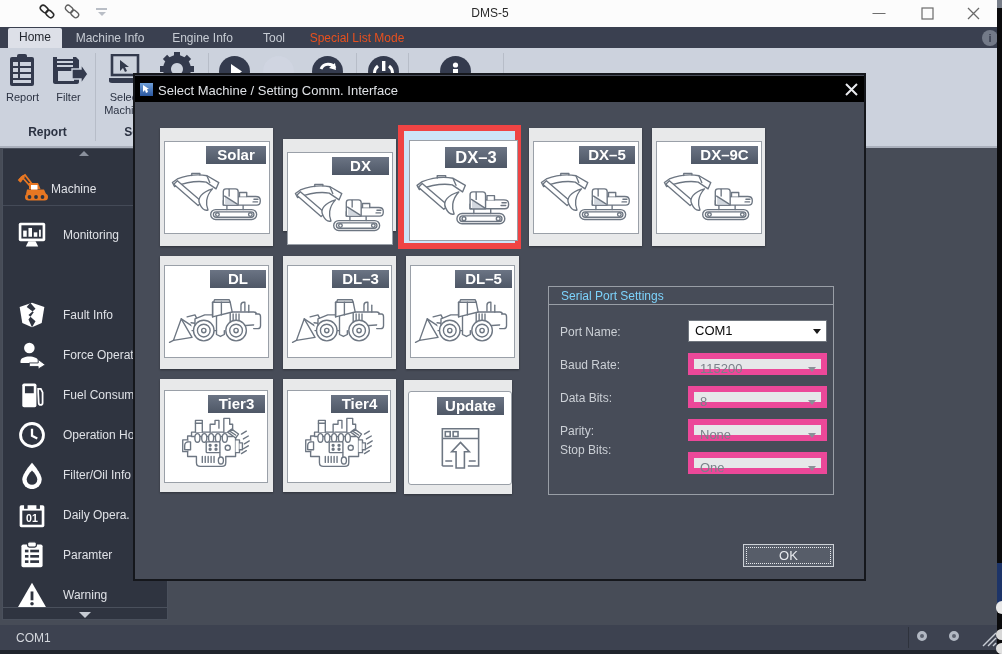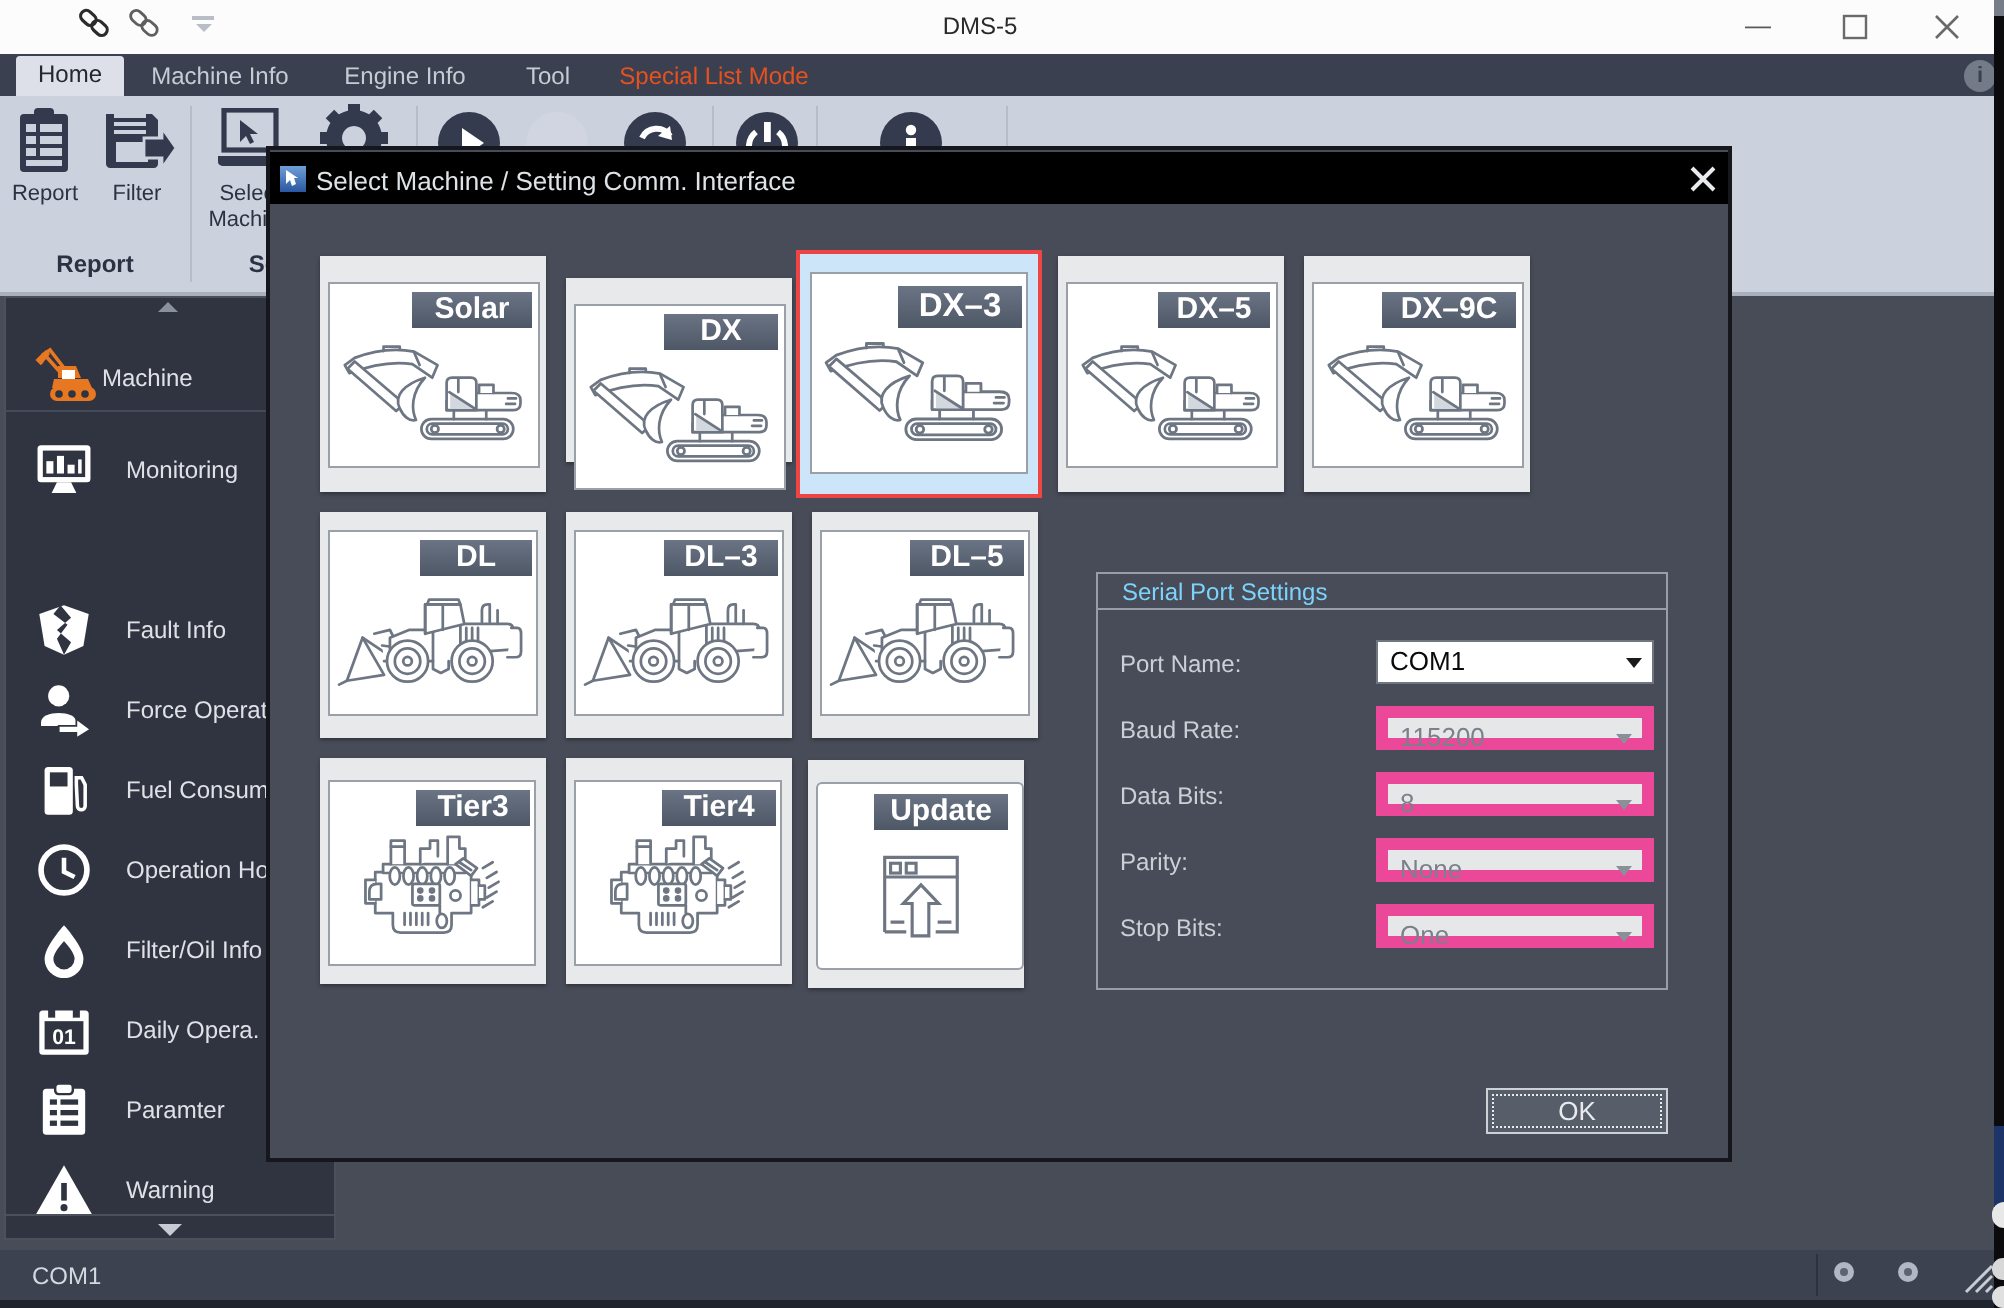--- a/index.html
+++ b/index.html
@@ -455,21 +455,21 @@
   </div>
   <div class="tile abs" style="left:148px;top:64px;width:113px;height:92px">
     <div class="tinner" style="left:4px;top:13px;width:106px;height:93px">
         <svg width="104" height="91" viewBox="0 0 114 101" style="position:absolute;left:0;top:0">
           <use href="#exc"></use>
         </svg>
       </div>
     <div class="badge" style="right:7px;top:18px;width:57px;height:18px">DX</div>
   </div>
 
-  <div class="abs" style="left:263px;top:50px;width:123px;height:124px;background:#cde5f8;border:2px solid #ef4444">
+  <div class="abs" style="left:263px;top:50px;width:123px;height:124px;background:#cde5f8;border:6px solid #ef4444">
     <div class="tinner" style="left:5px;top:9px;width:109px;height:101px">
         <svg width="107" height="99" viewBox="0 0 114 101" style="position:absolute;left:0;top:0">
           <use href="#exc"></use>
         </svg>
       </div>
     <div class="badge bsel" style="right:8px;top:16px;width:62px;height:21px">DX–3</div>
   </div>
   <div class="tile abs" style="left:394px;top:53px;width:113px;height:118px">
     <div class="tinner" style="left:4px;top:13px;width:106px;height:93px">
         <svg width="104" height="91" viewBox="0 0 114 101" style="position:absolute;left:0;top:0">
@@ -537,21 +537,21 @@
     <div class="badge" style="right:8px;top:17px;width:67px;height:18px">Update</div>
   </div>
 
   <div id="gbox" class="abs">
     <div id="gboxhdr"></div>
     <div id="gboxtitle">Serial Port Settings</div>
     <div class="flabel" style="top:38px">Port Name:</div>
     <div class="flabel" style="top:71px">Baud Rate:</div>
     <div class="flabel" style="top:104px">Data Bits:</div>
     <div class="flabel" style="top:137px">Parity:</div>
-    <div class="flabel" style="top:170px">Stop Bits:</div>
+    <div class="flabel" style="top:156px">Stop Bits:</div>
     <div id="combo1" class="combo" style="top:33px">COM1<span class="arr"></span></div>
     <div class="combo" style="top:66px">115200<span class="arr"></span></div>
     <div class="combo" style="top:99px">8<span class="arr"></span></div>
     <div class="combo" style="top:132px">None<span class="arr"></span></div>
     <div class="combo" style="top:165px">One<span class="arr"></span></div>
   </div>
   <div id="okbtn" class="abs">
     <div id="okdots"></div>
     <div id="oktext">OK</div>
   </div>

